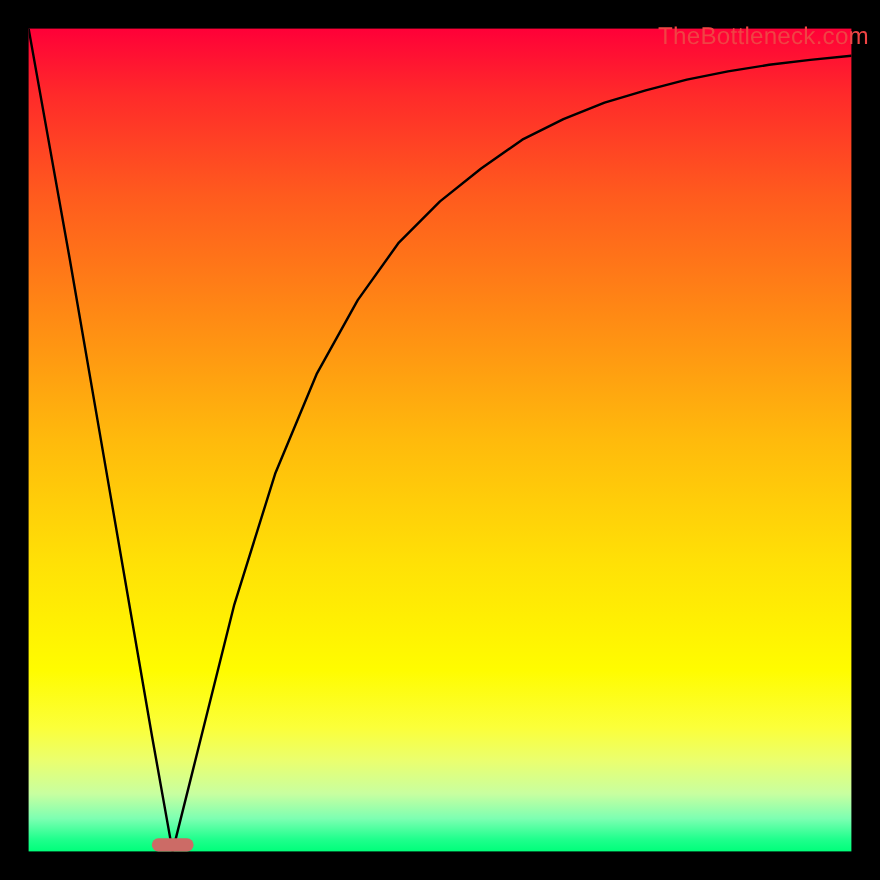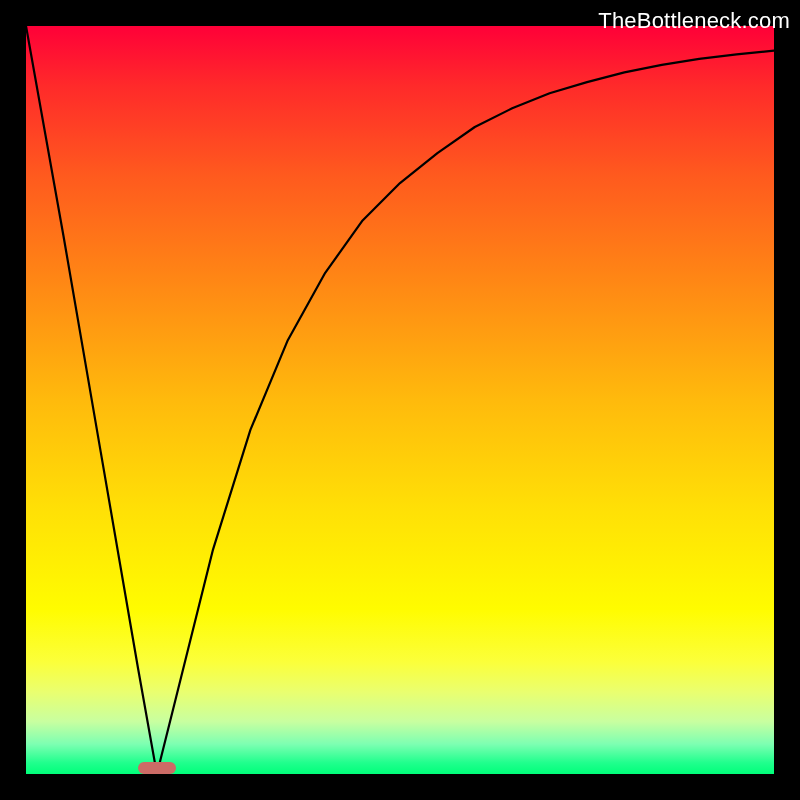--- a/index.html
+++ b/index.html
@@ -34,23 +34,23 @@
       #fbff3a 85%,
       #eaff6f 89%,
       #c8ffa0 93%,
       #7dffb2 96%,
       #20ff8d 98.5%,
       #00ff7a 100%
     );
   }
   .watermark {
     position: absolute;
-    top: 8px;
+    top: 20px;
     right: 10px;
-    color: #ffffff;
+    color: #ef4444;
     font-size: 22px;
     font-weight: 500;
     letter-spacing: 0.2px;
     user-select: none;
   }
   .marker {
     position: absolute;
     background: #cc6b66;
     border-radius: 8px;
   }

